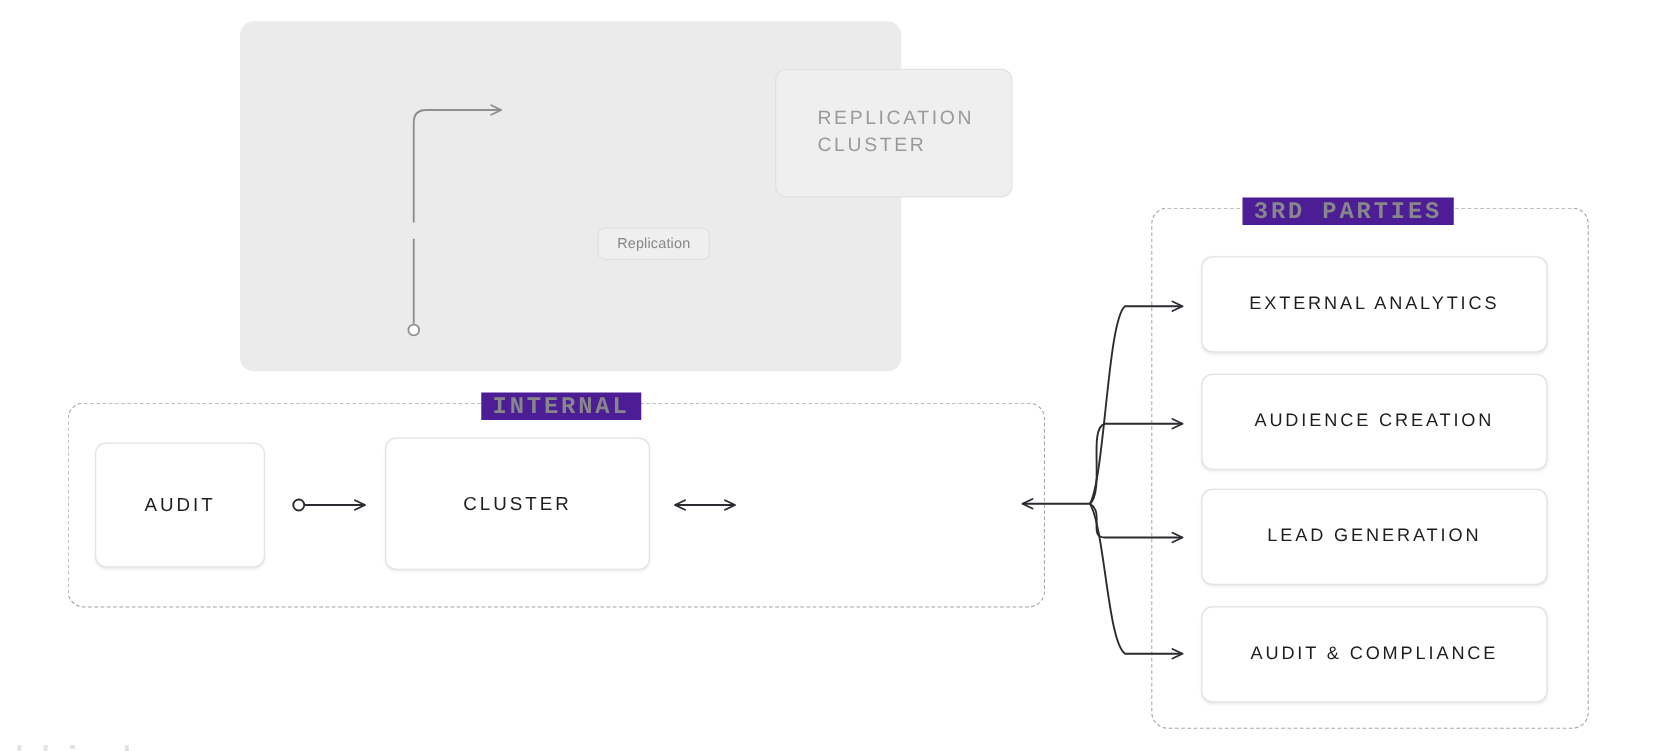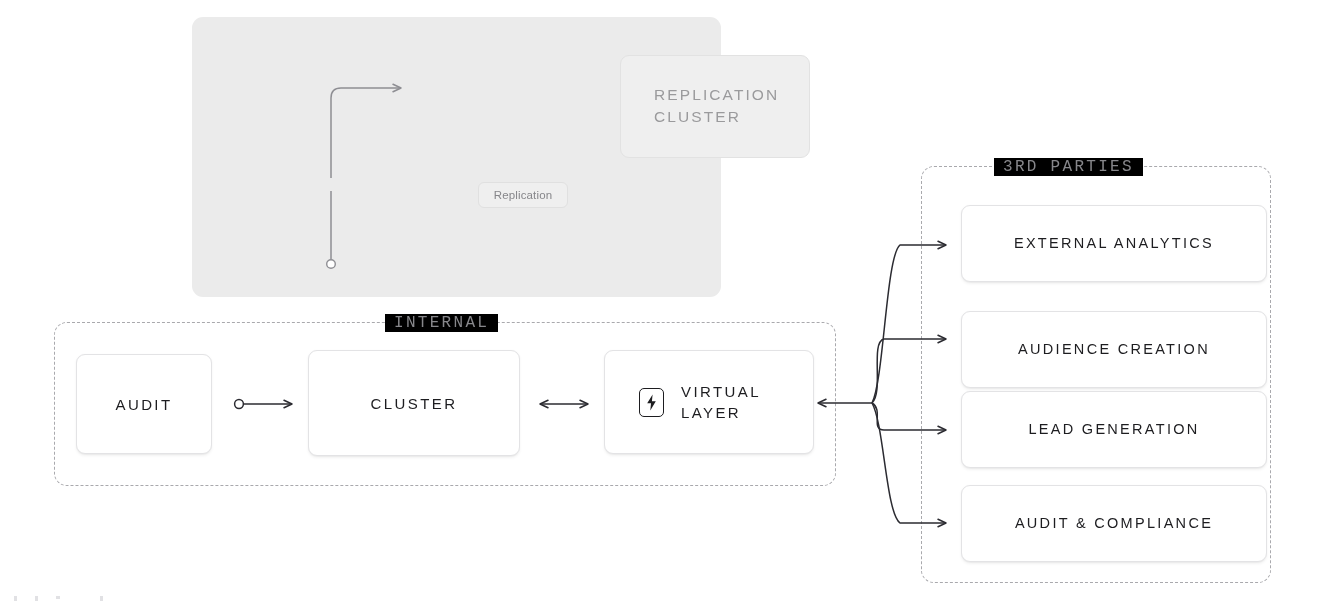--- a/index.html
+++ b/index.html
@@ -86,27 +86,28 @@
   }
   .group-third {
     left: 921px;
     top: 166px;
     width: 350px;
     height: 417px;
   }
   .group-title {
     position: absolute;
     top: -9px;
-    background: #000000;
+    background: #4c1d95;
     padding: 0 9px;
     font-family: "Liberation Mono", monospace;
-    font-size: 16px;
+    font-size: 19px;
     letter-spacing: 2.3px;
     color: #87878b;
     white-space: nowrap;
+    font-weight: bold;
   }
   .group-internal .group-title { left: 330px; }
   .group-third .group-title { left: 72px; }
 
   
   .node {
     position: absolute;
     background: #ffffff;
     border: 1px solid #e3e3e5;
     border-radius: 9px;
@@ -140,21 +141,21 @@
     display: flex;
     align-items: center;
     justify-content: center;
     margin-right: 17px;
     flex: none;
   }
   .bolt-icon svg { display: block; }
 
   .tp-node {
     left: 961px;
-    width: 306px;
+    width: 277px;
     height: 77px;
   }
   .tp-node .node-label {
     font-size: 14.5px;
     letter-spacing: 2.3px;
   }
 
   
   #wires {
     position: absolute;
@@ -207,35 +208,26 @@
   </div>
 
   <div class="node node-client">
     <div class="node-label">AUDIT</div>
   </div>
 
   <div class="node node-cluster">
     <div class="node-label">CLUSTER</div>
   </div>
 
-  <div class="node node-virtual">
-    <span class="bolt-icon">
-      <svg width="11" height="17" viewBox="0 0 11 17" aria-hidden="true">
-        <path d="M6.6 0.6 L1.2 9.3 L5.0 9.3 L4.3 16.4 L9.8 7.3 L5.9 7.3 Z" fill="#1d1d20"></path>
-      </svg>
-    </span>
-    <div class="node-label" style="text-align:left;">VIRTUAL
-LAYER</div>
-  </div>
 
   <div class="node tp-node" style="top:205px;">
     <div class="node-label">EXTERNAL ANALYTICS</div>
   </div>
 
-  <div class="node tp-node" style="top:299px;margin-top:12px;">
+  <div class="node tp-node" style="top:299px;">
     <div class="node-label">AUDIENCE CREATION</div>
   </div>
 
   <div class="node tp-node" style="top:485px;">
     <div class="node-label">AUDIT &amp; COMPLIANCE</div>
   </div>
 
   <div class="node tp-node" style="top:391px;">
     <div class="node-label">LEAD GENERATION</div>
   </div>

